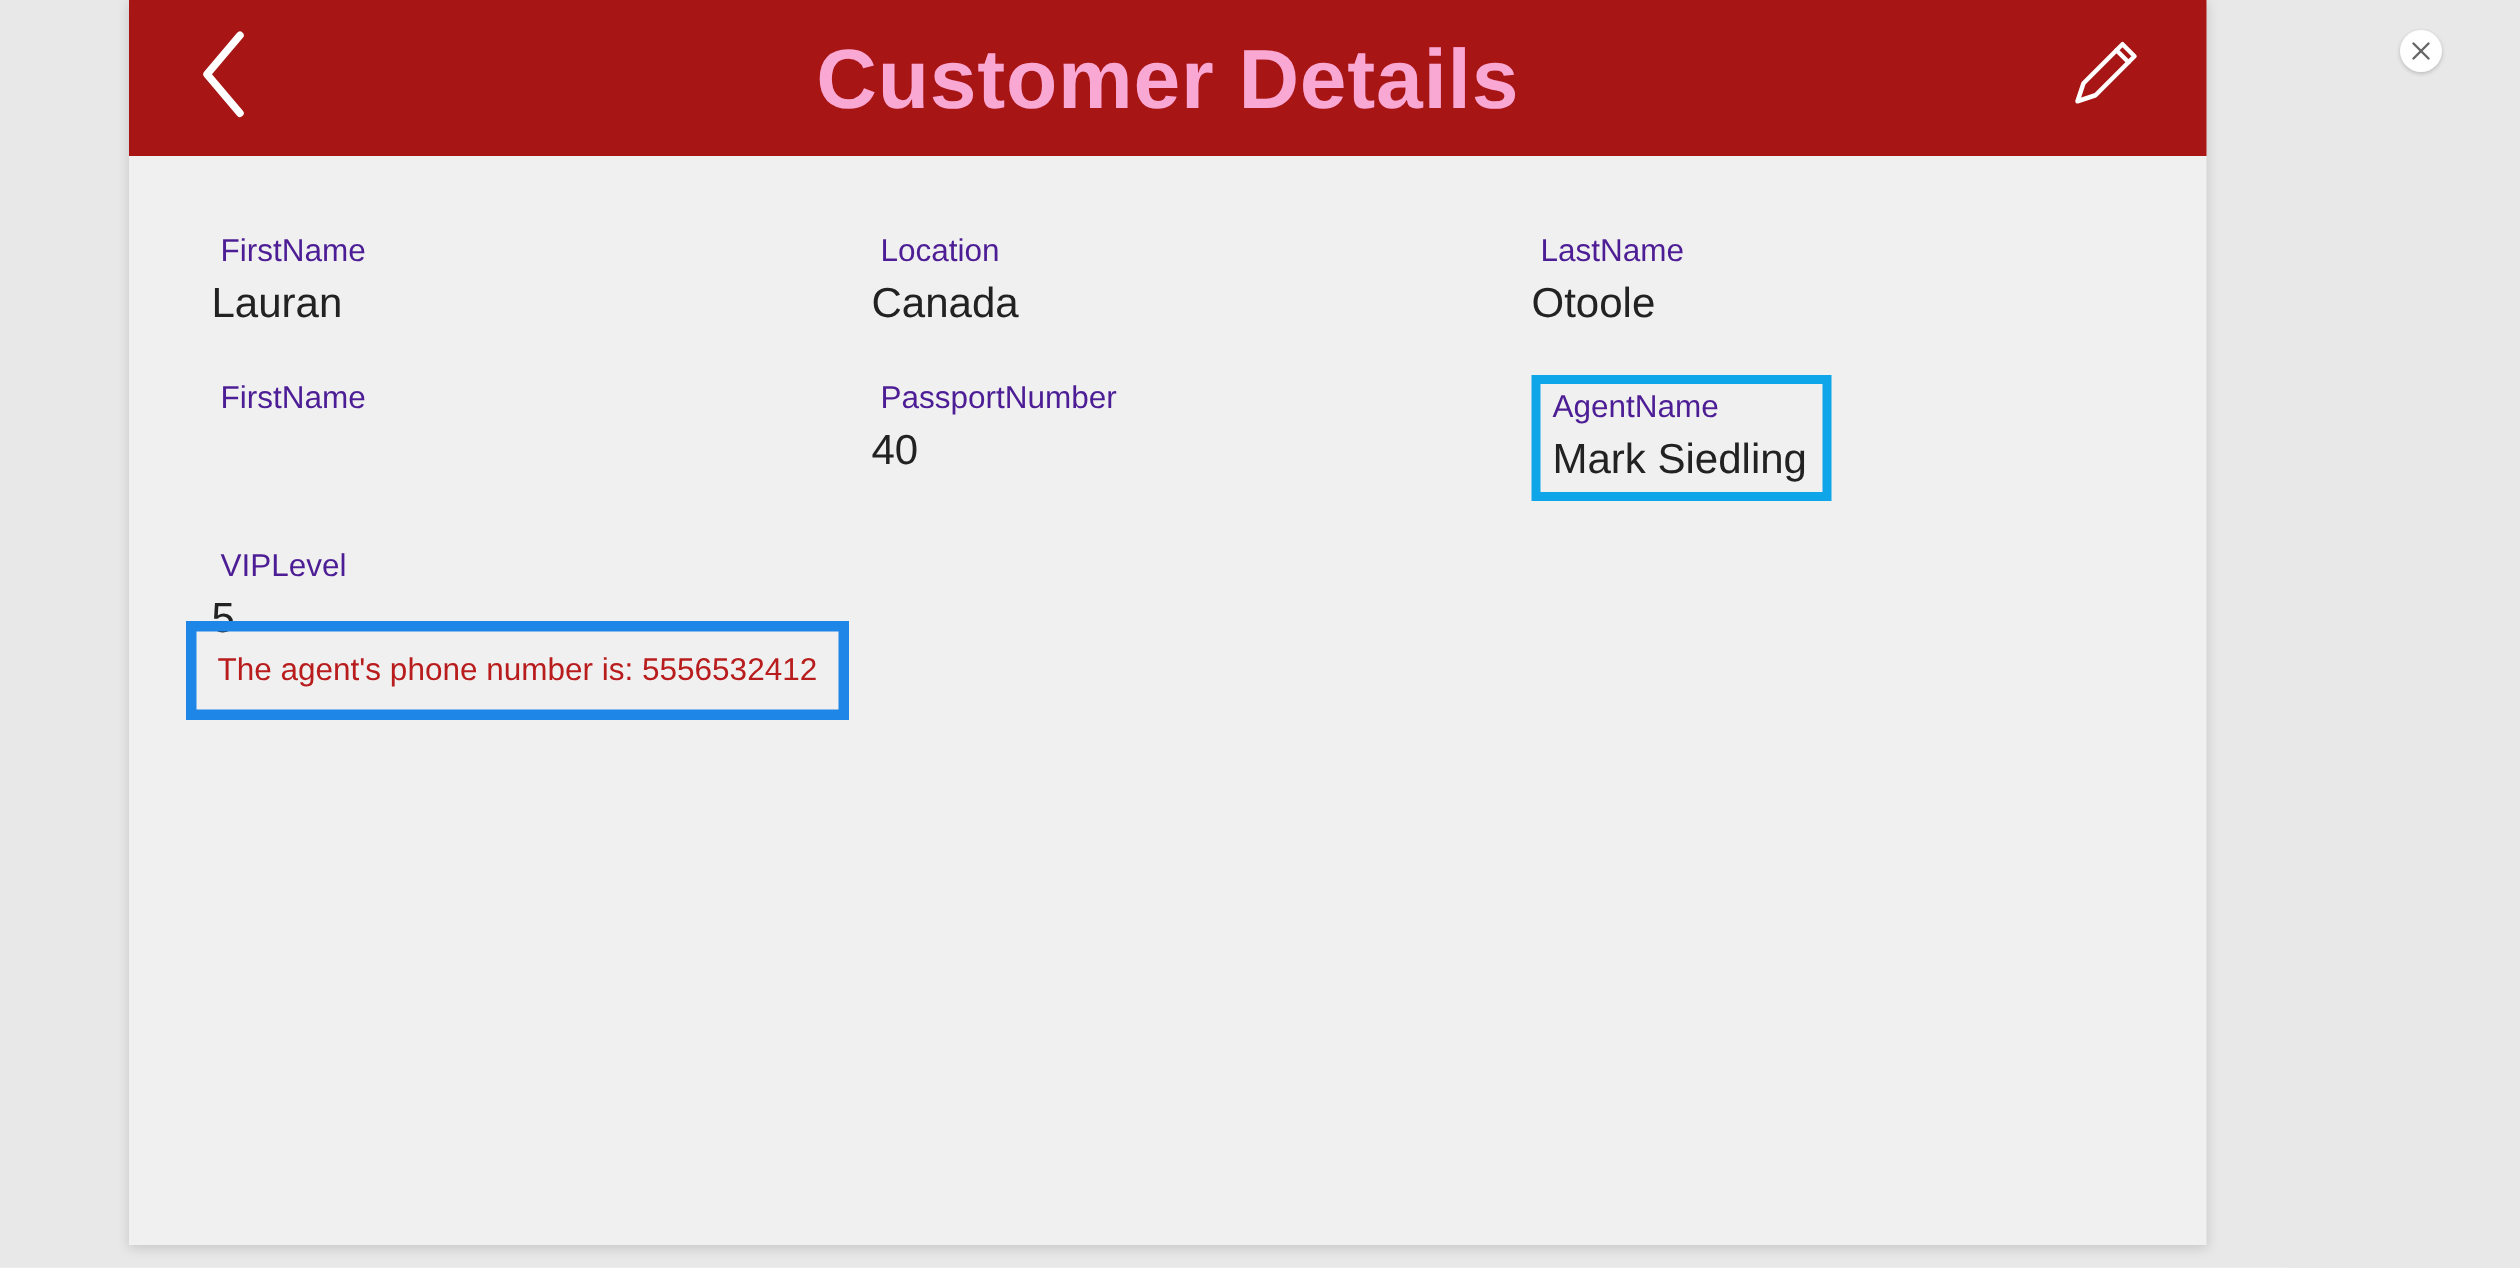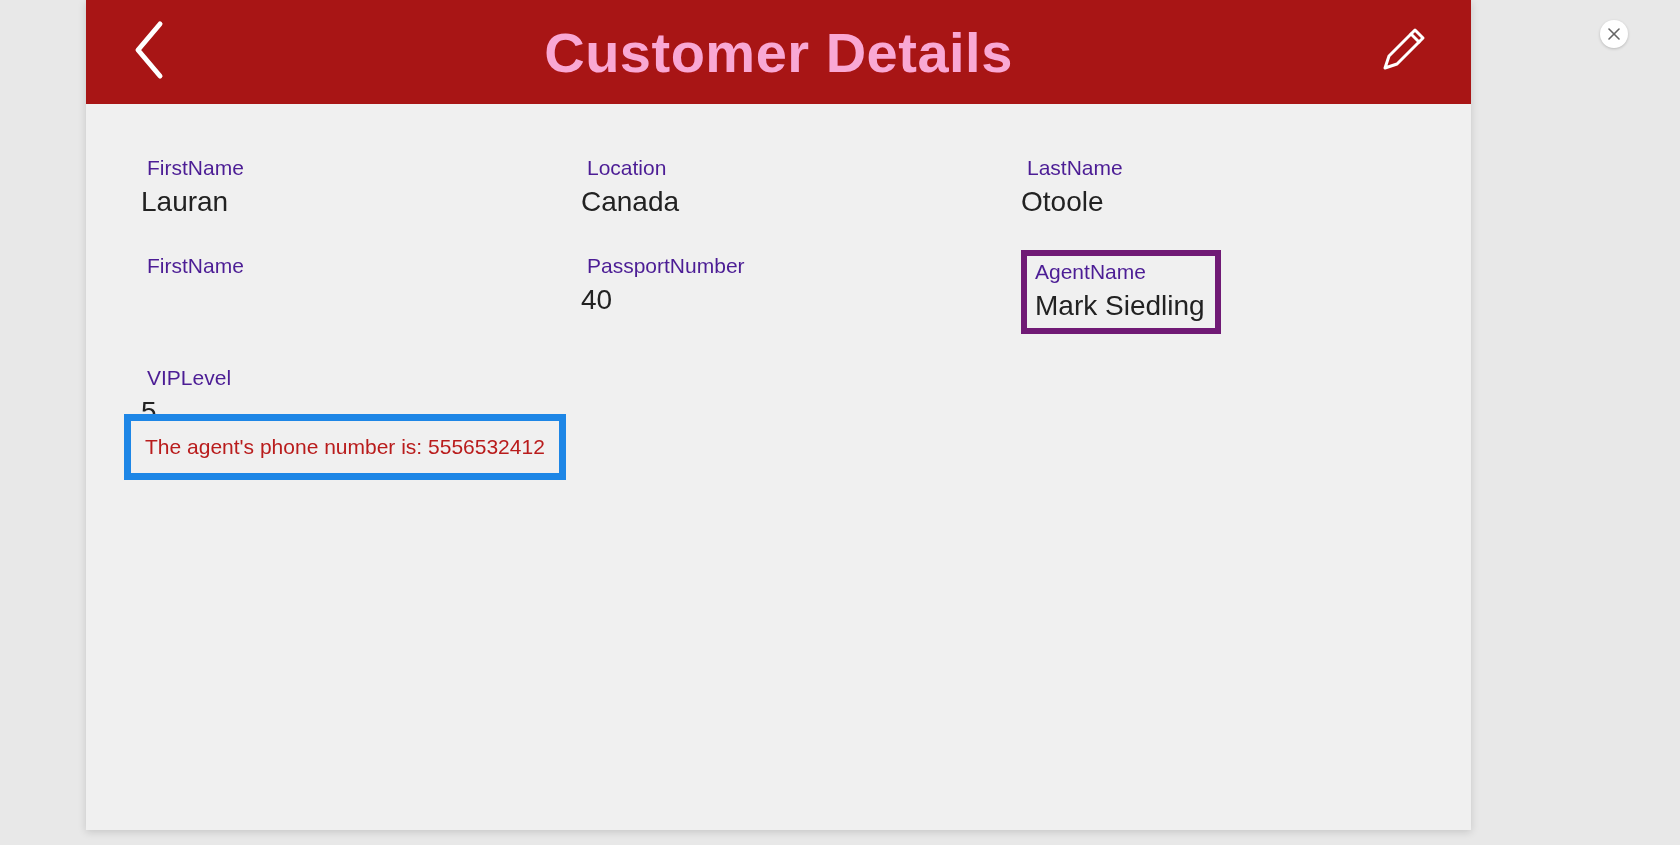--- a/index.html
+++ b/index.html
@@ -68,21 +68,21 @@
       margin-bottom: 6px;
       padding-left: 6px;
     }
     .field-value {
       color: #222;
       font-size: 28px;
       padding-left: 0;
     }
     .field-block { padding: 4px 0 4px 0; }
     .highlight {
-      border: 6px solid #701a75;
+      border: 6px solid #0ea5e9;
       display: inline-block;
       padding: 4px 10px 6px 8px;
     }
     .note-highlight {
       position: absolute;
       left: 38px;
       top: 310px;
       border: 7px solid #1d86e6;
       padding: 14px 14px 14px 14px;
       background: transparent;

